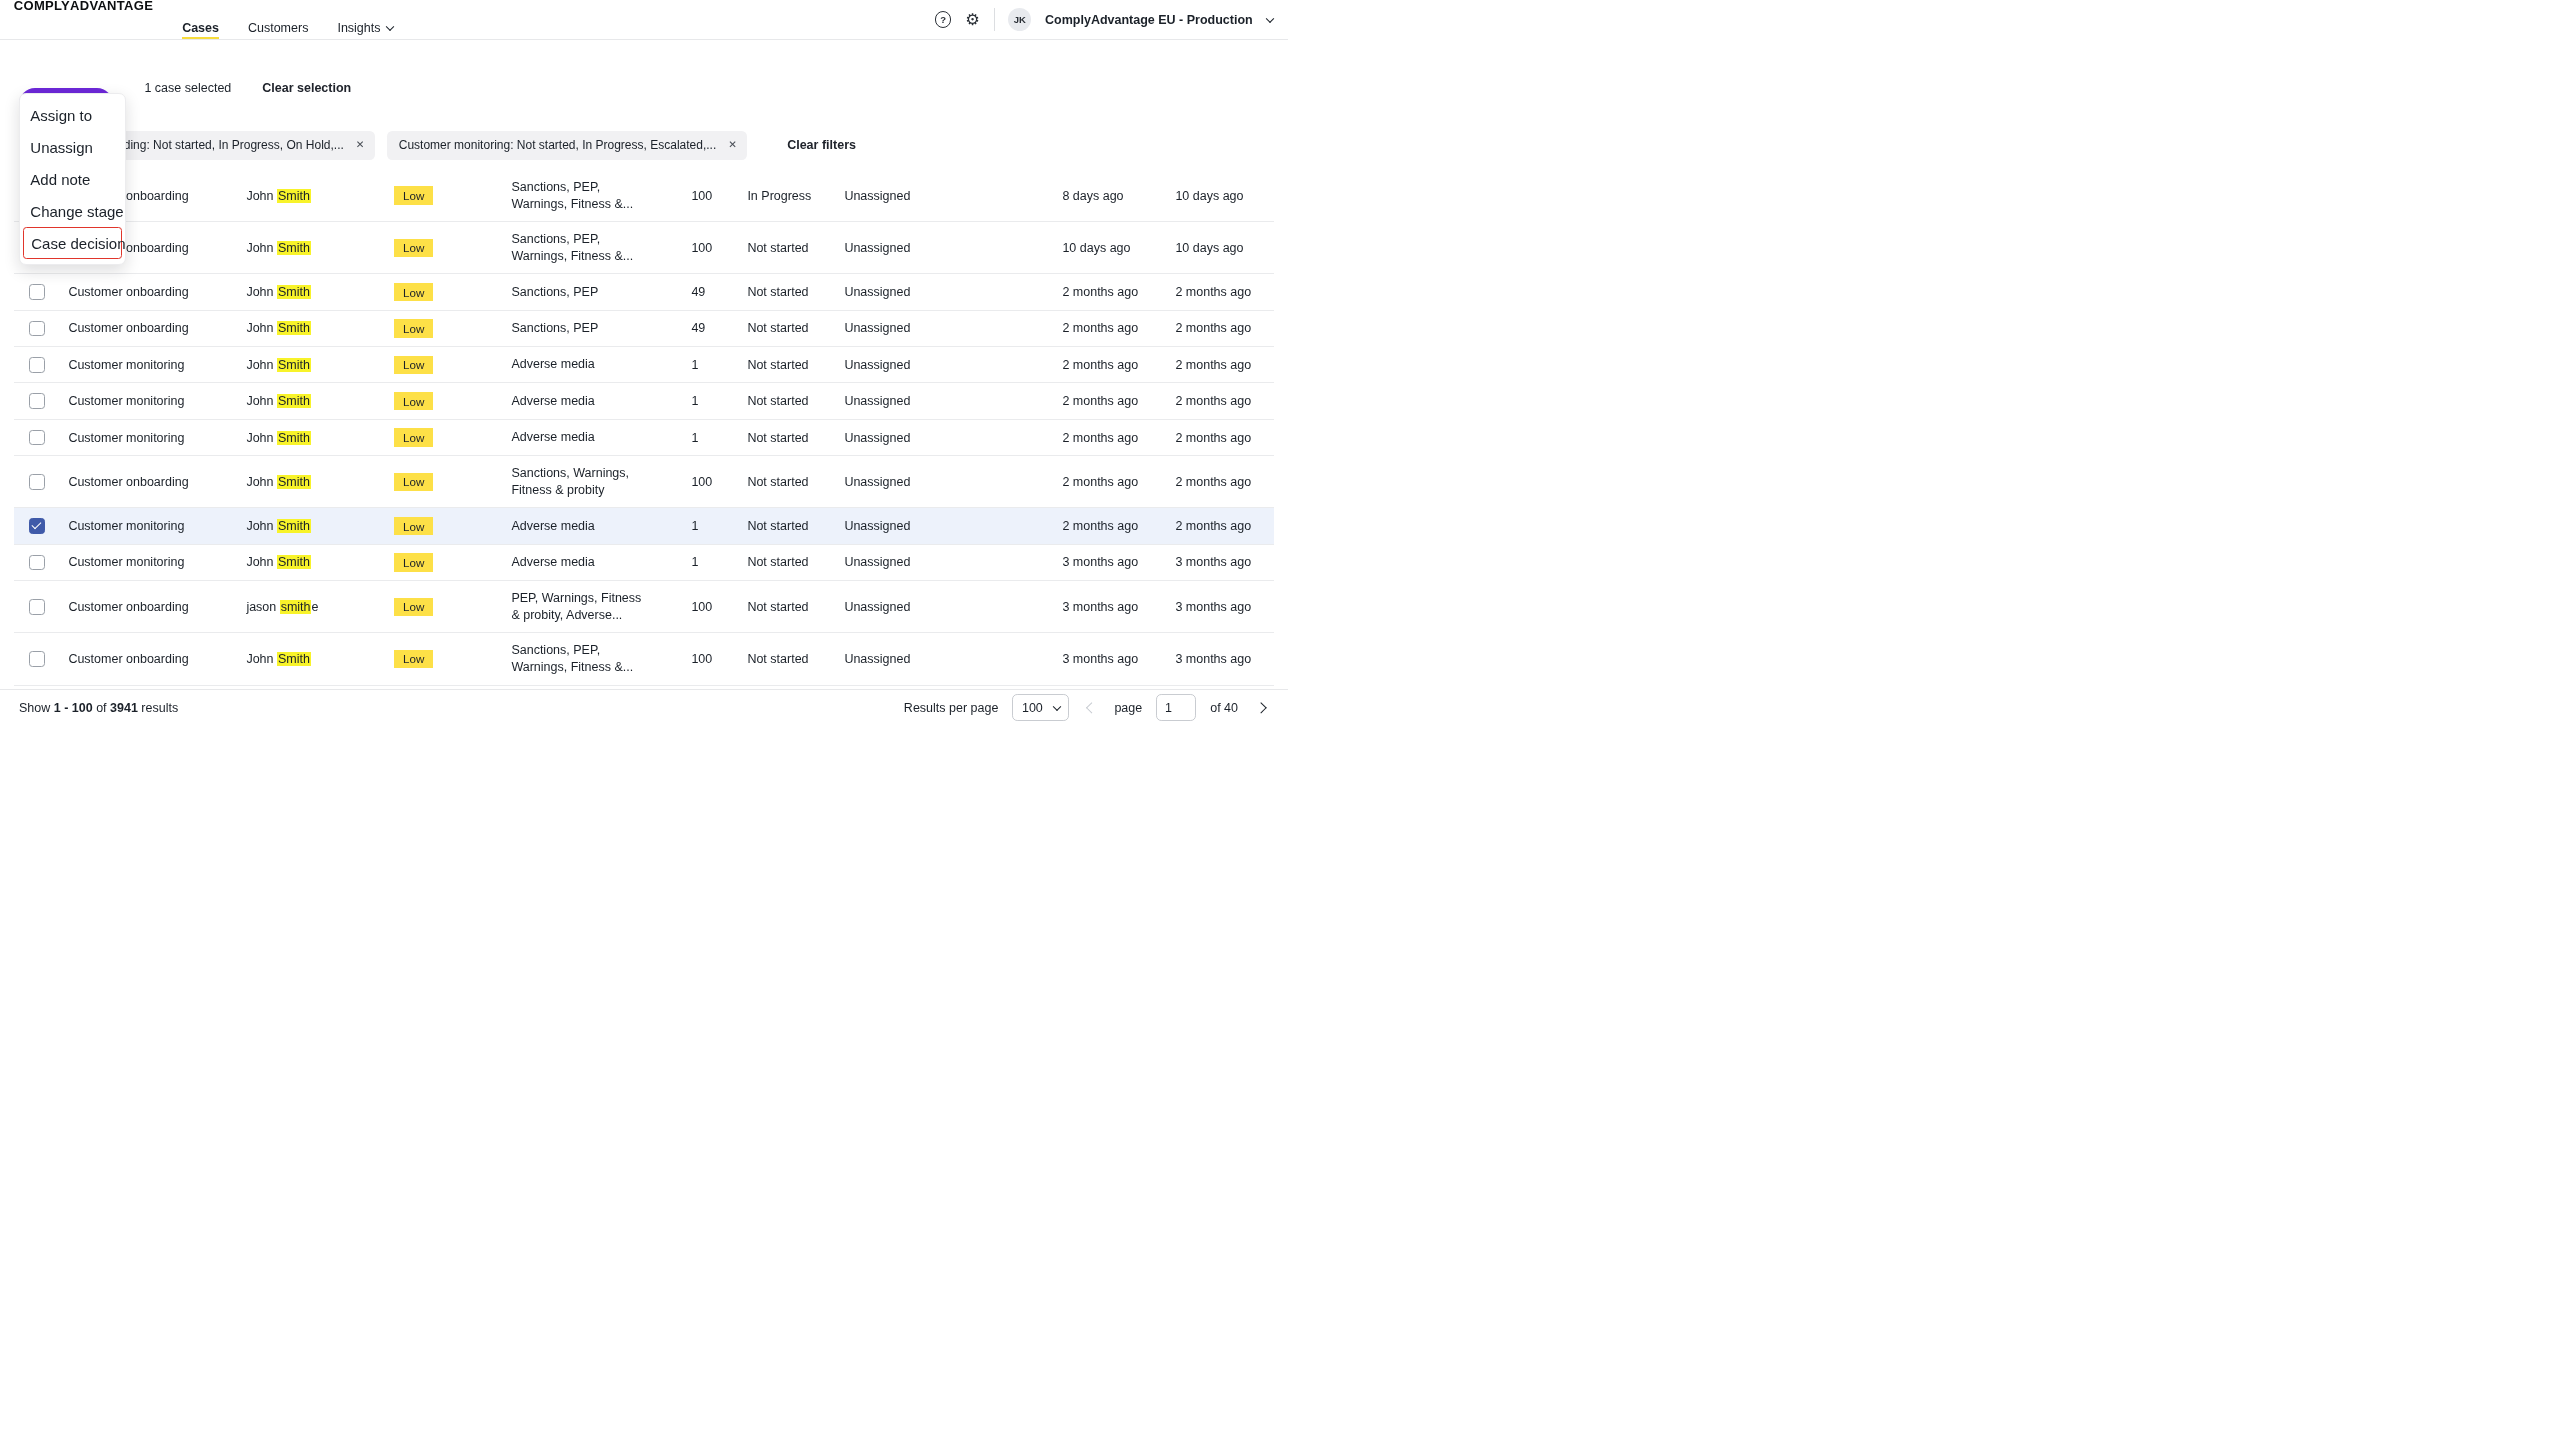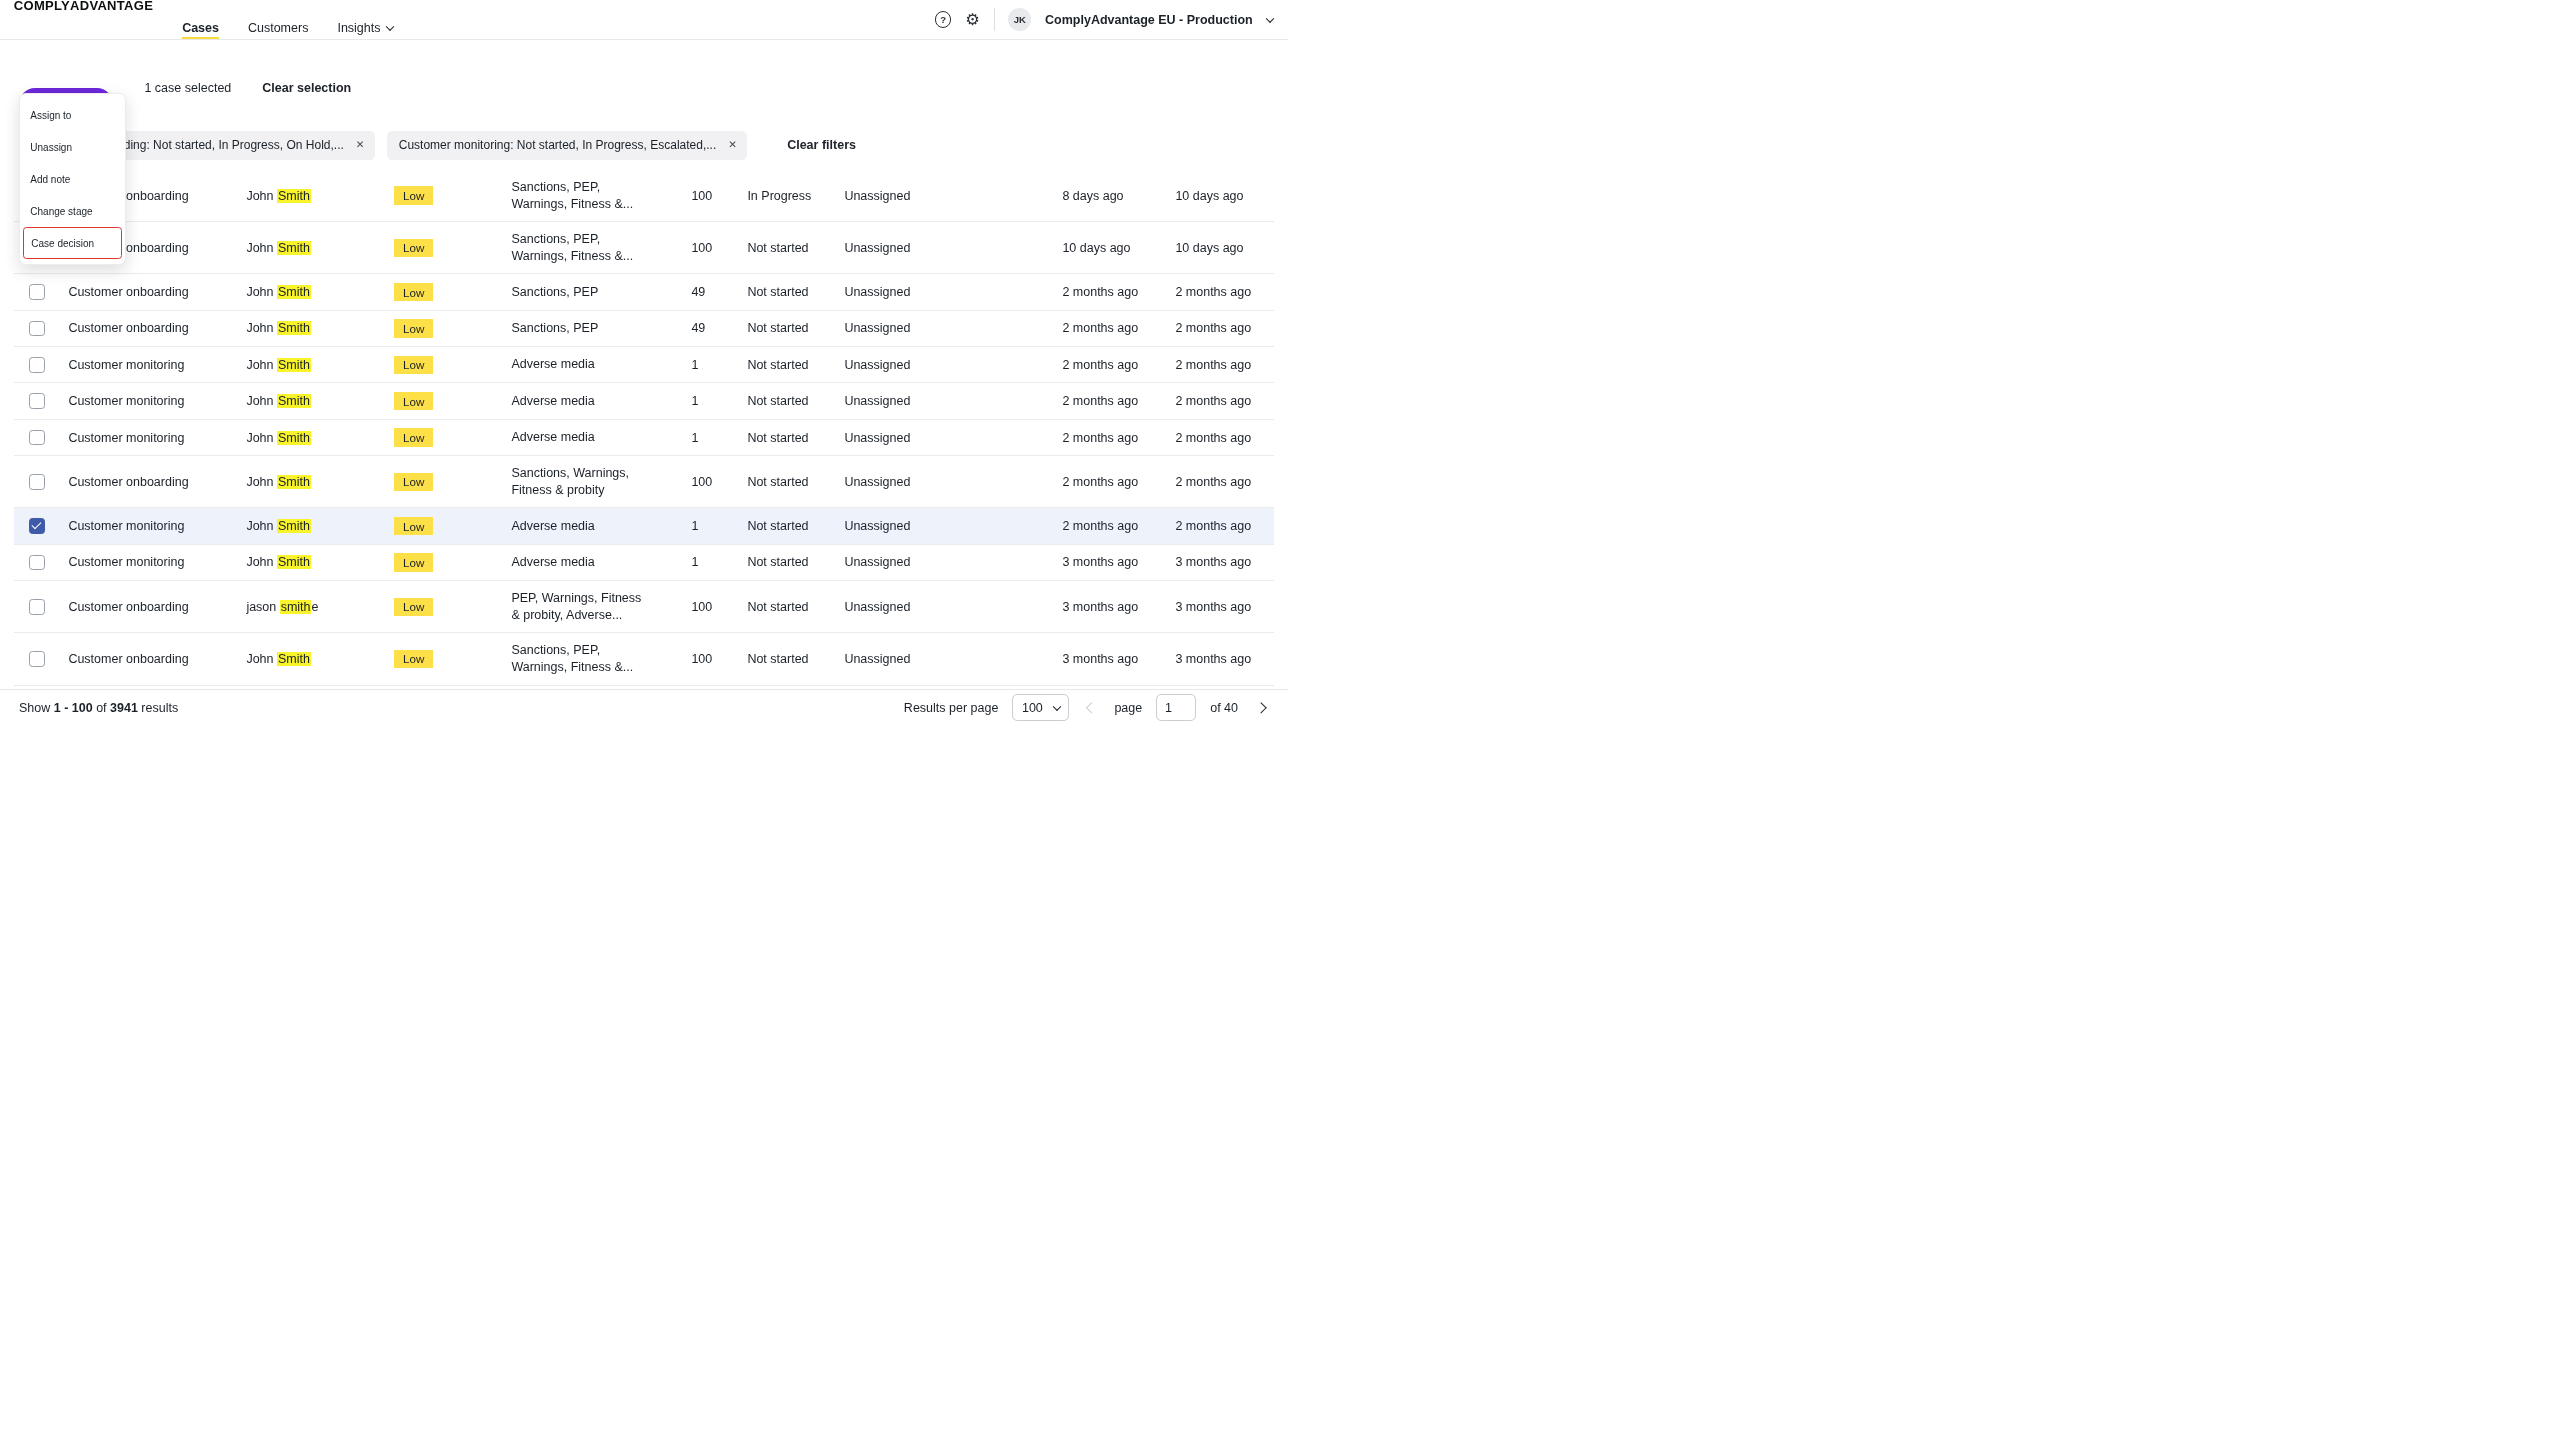--- a/index.html
+++ b/index.html
@@ -32,21 +32,21 @@
   .btn-actions { background:#6d28d9; color:#fff; border:none; border-radius:16.3px; height:32px; padding:0 17px; font-size:12.5px; font-weight:600; font-family:inherit; display:flex; align-items:center; gap:8.6px; cursor:pointer;margin-top:32px; }
   .selected-text { font-size:12.5px; }
   .link-strong { font-weight:700; color:#20242c; cursor:pointer; text-decoration:none; }
   
   .filters-row { display:flex; align-items:center; margin:11.2px 19px 0 19px; gap:12px; flex:none; }
   .chip { background:#f1f1f3; border-radius:5.2px; height:29px; display:flex; align-items:center; padding:0 10.3px 0 12px; gap:12px; font-size:12px; white-space:nowrap; }
   .chip-close { font-size:10.3px; color:#4a4f57; cursor:pointer; line-height:1; }
   .clear-filters { margin-left:28px; }
   
   .menu { position:absolute; left:19px; top:93px; width:107px; background:#fff; border:0.9px solid #ececee; border-radius:6.9px; box-shadow:0 5.2px 15.5px rgba(20,24,31,.14); padding:5.2px 0; z-index:20; }
-  .menu-item { height:32px; display:flex; align-items:center; padding:0 10.3px; font-size:10px; cursor:pointer; white-space:nowrap; }
+  .menu-item { height:32px; display:flex; align-items:center; padding:0 10.3px; font-size:15px; cursor:pointer; white-space:nowrap; }
   .menu-item.flagged { border:1.7px solid #e0352b; border-radius:3.4px; margin:0 2.6px; padding:0 7.7px; }
   
   .table-wrap { flex:1 1 auto; overflow:hidden; margin-top:10.3px; padding:0 13.8px; }
   .grid { display:grid; grid-template-columns:46px 178px 148px 117px 180px 56px 97px 218px 113px 108px; align-items:center; }
   .thead { background:#f7f7f8; height:30px; border-bottom:0.9px solid #e6e7e9; font-weight:500; color:#1b2530; }
   .thead > div, .trow > div { padding:0 8.6px 0 8.6px; }
   .trow { border-bottom:0.9px solid #eaebed; padding:8.6px 0; }
   .trow.selected { background:#edf2fb; }
   .cell-check { display:flex; justify-content:center; }
   .checkbox { width:15.5px; height:15.5px; border:1.4px solid #9aa0a8; border-radius:3.4px; background:#fff; position:relative; cursor:pointer; flex:none; }

